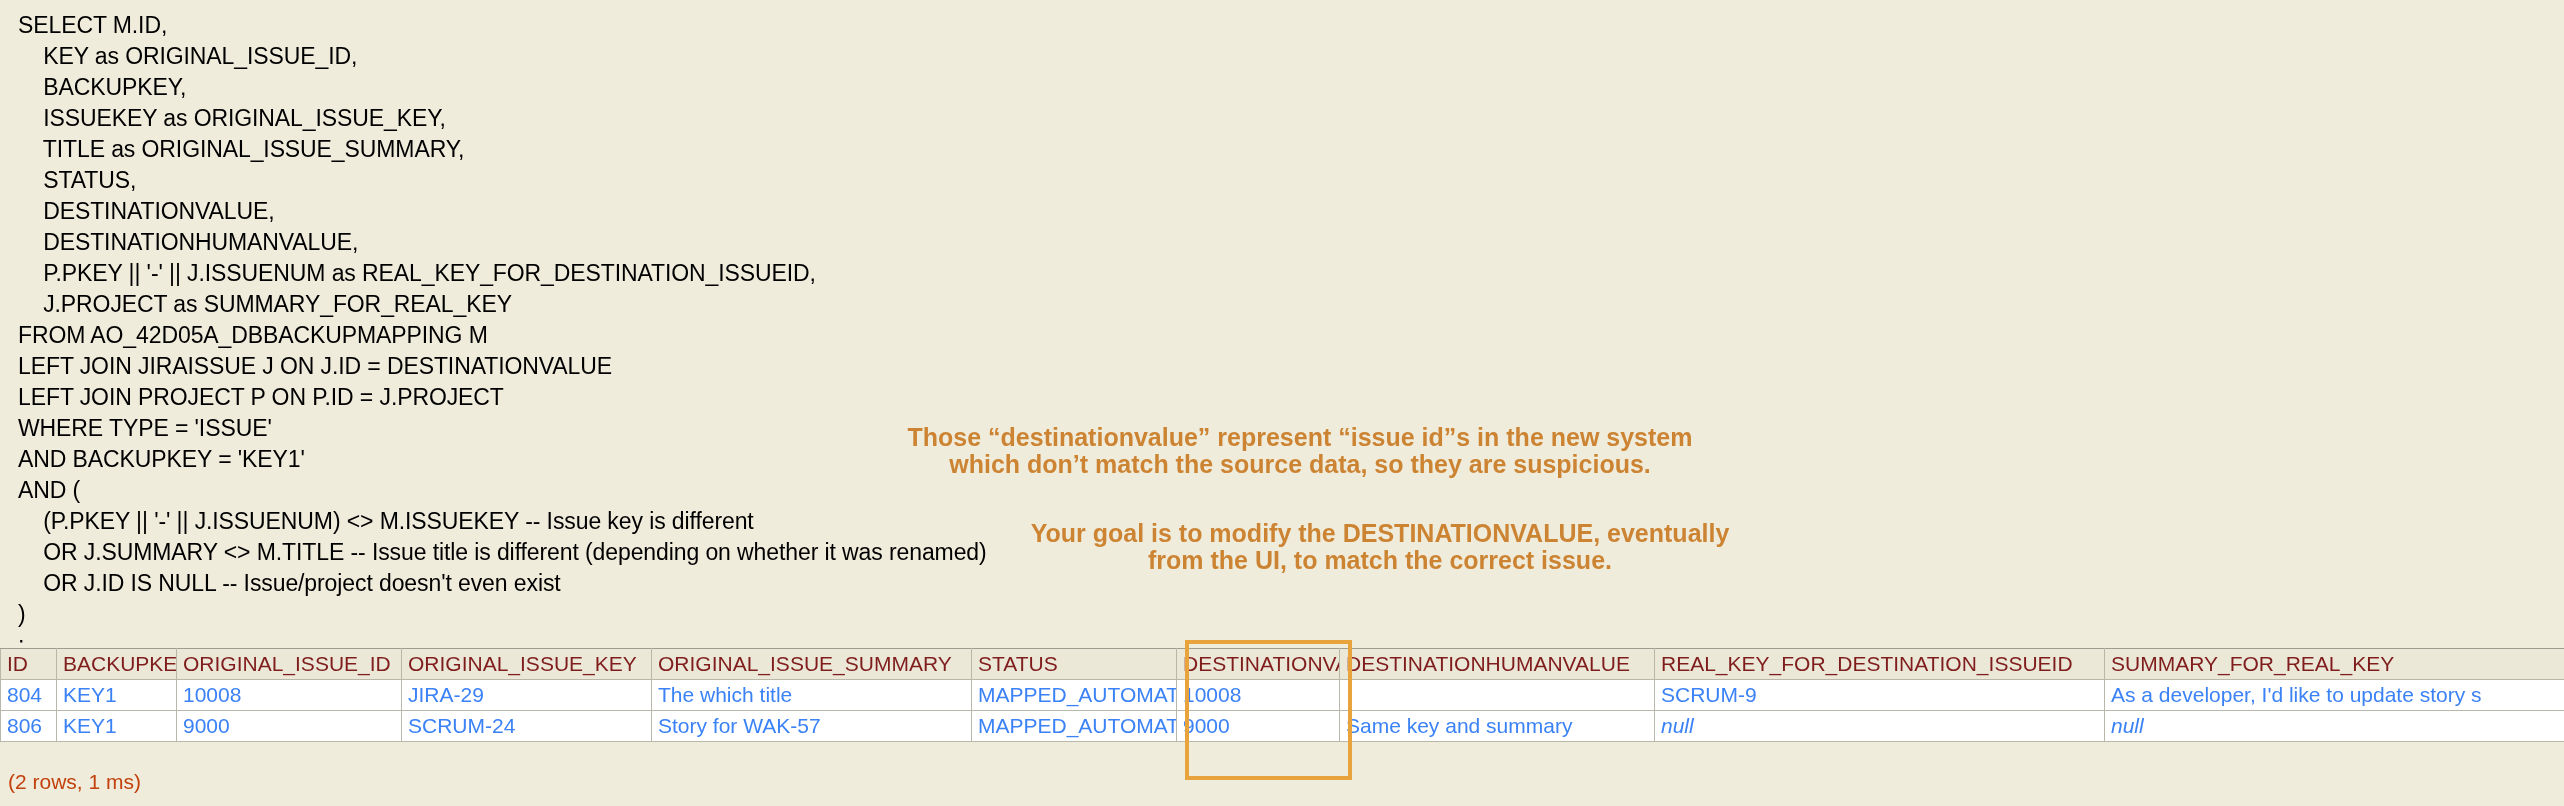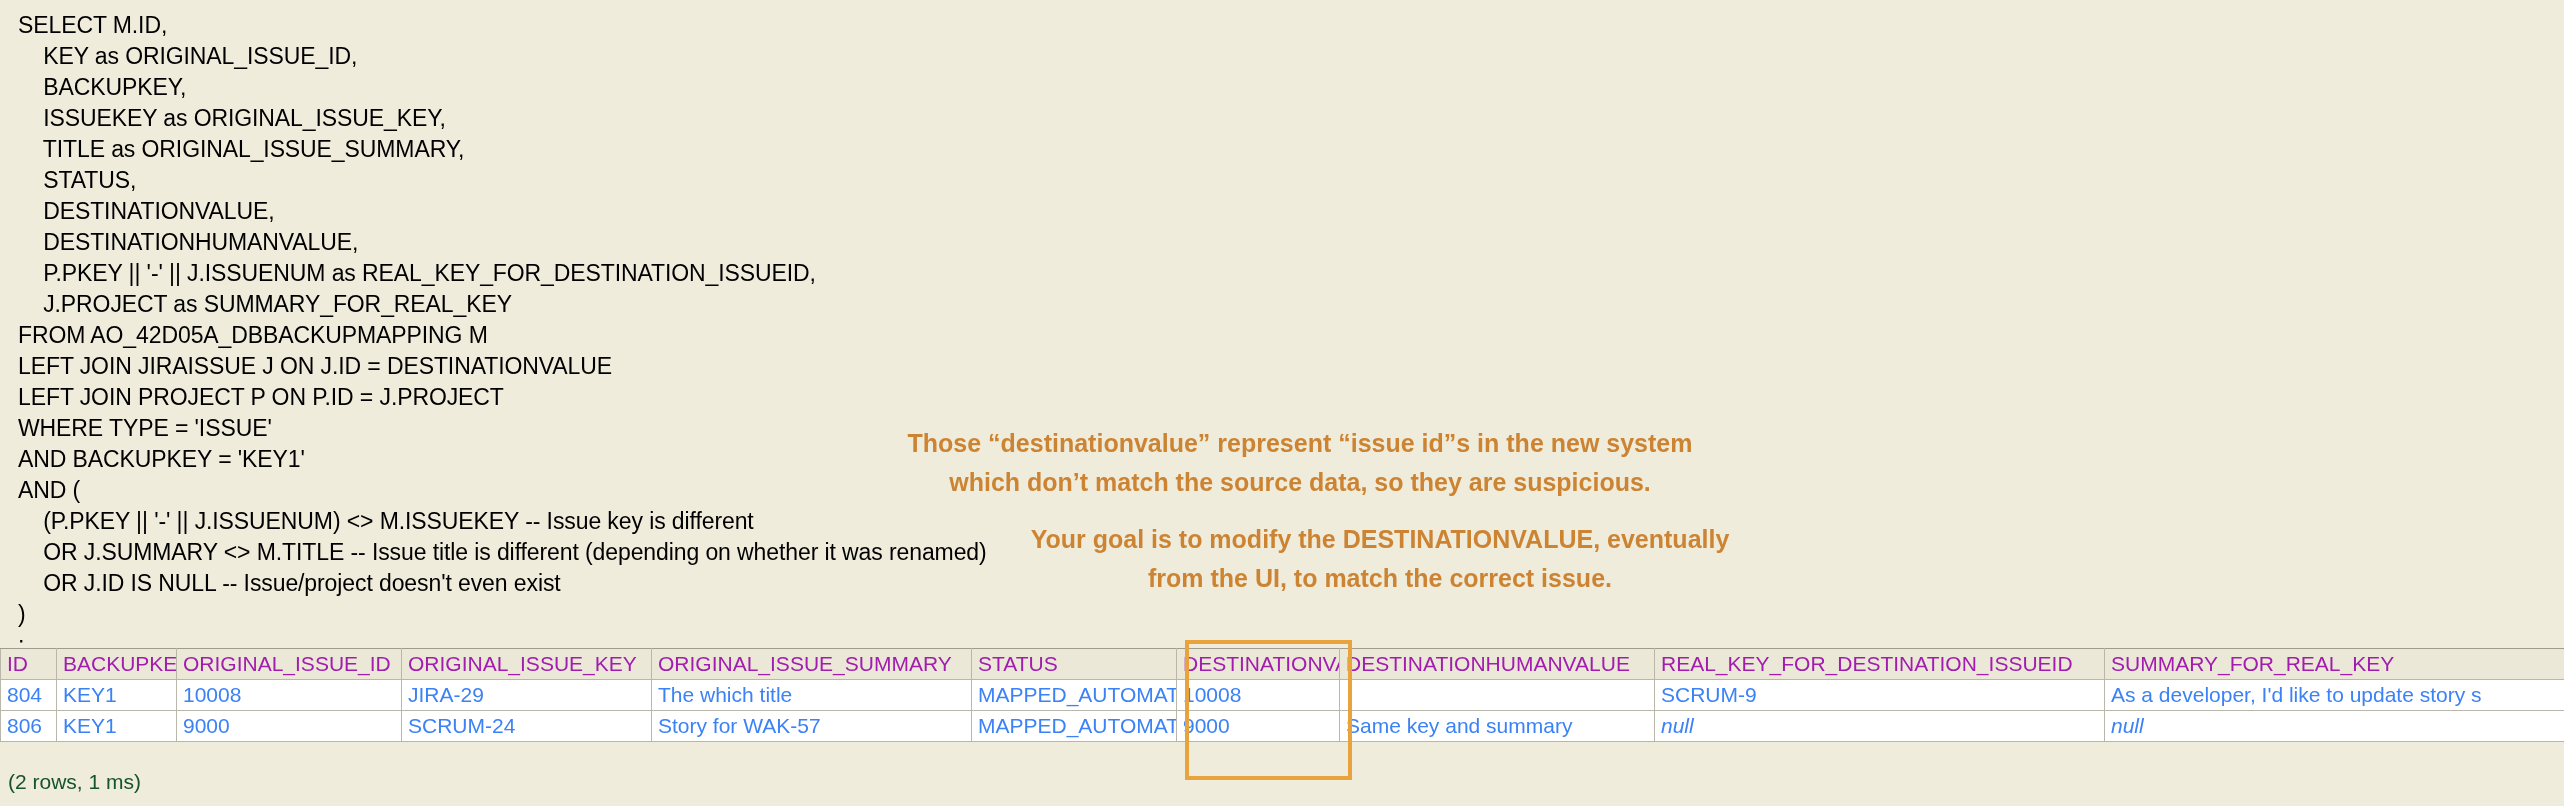--- a/index.html
+++ b/index.html
@@ -34,21 +34,21 @@
     letter-spacing: -0.1px;
   }
 
   
   .annotation {
     position: absolute;
     color: #cc8433;
     font-family: "Liberation Sans", sans-serif;
     font-weight: bold;
     font-size: 25px;
-    line-height: 39px;
+    line-height: 27px;
     text-align: center;
     white-space: pre-line;
   }
   #annotation-suspicious {
     left: 760px;
     top: 424px;
     width: 1080px;
   }
   #annotation-goal {
     left: 840px;
@@ -78,38 +78,38 @@
     text-align: left;
     font-weight: normal;
     height: 31px;
     box-sizing: border-box;
     overflow: hidden;
     white-space: nowrap;
     vertical-align: middle;
   }
   table.grid thead th {
     background: #ece8d8;
-    color: #a21caf;
+    color: #7f1d1d;
     border-top: 1px solid #9e9b90;
     border-bottom: 1px solid #b9b6aa;
   }
   table.grid tbody td {
     background: #ffffff;
     color: #3b82f6;
   }
   td.null-val {
     font-style: italic;
   }
   #row-count {
     position: absolute;
     left: 8px;
     top: 770px;
     font-family: "Liberation Sans", sans-serif;
     font-size: 21px;
-    color: #14532d;
+    color: #c2410c;
   }
 
   
   #destinationvalue-highlight {
     position: absolute;
     left: 1185px;
     top: 640px;
     width: 167px;
     height: 140px;
     border: 4px solid #e8a33d;

